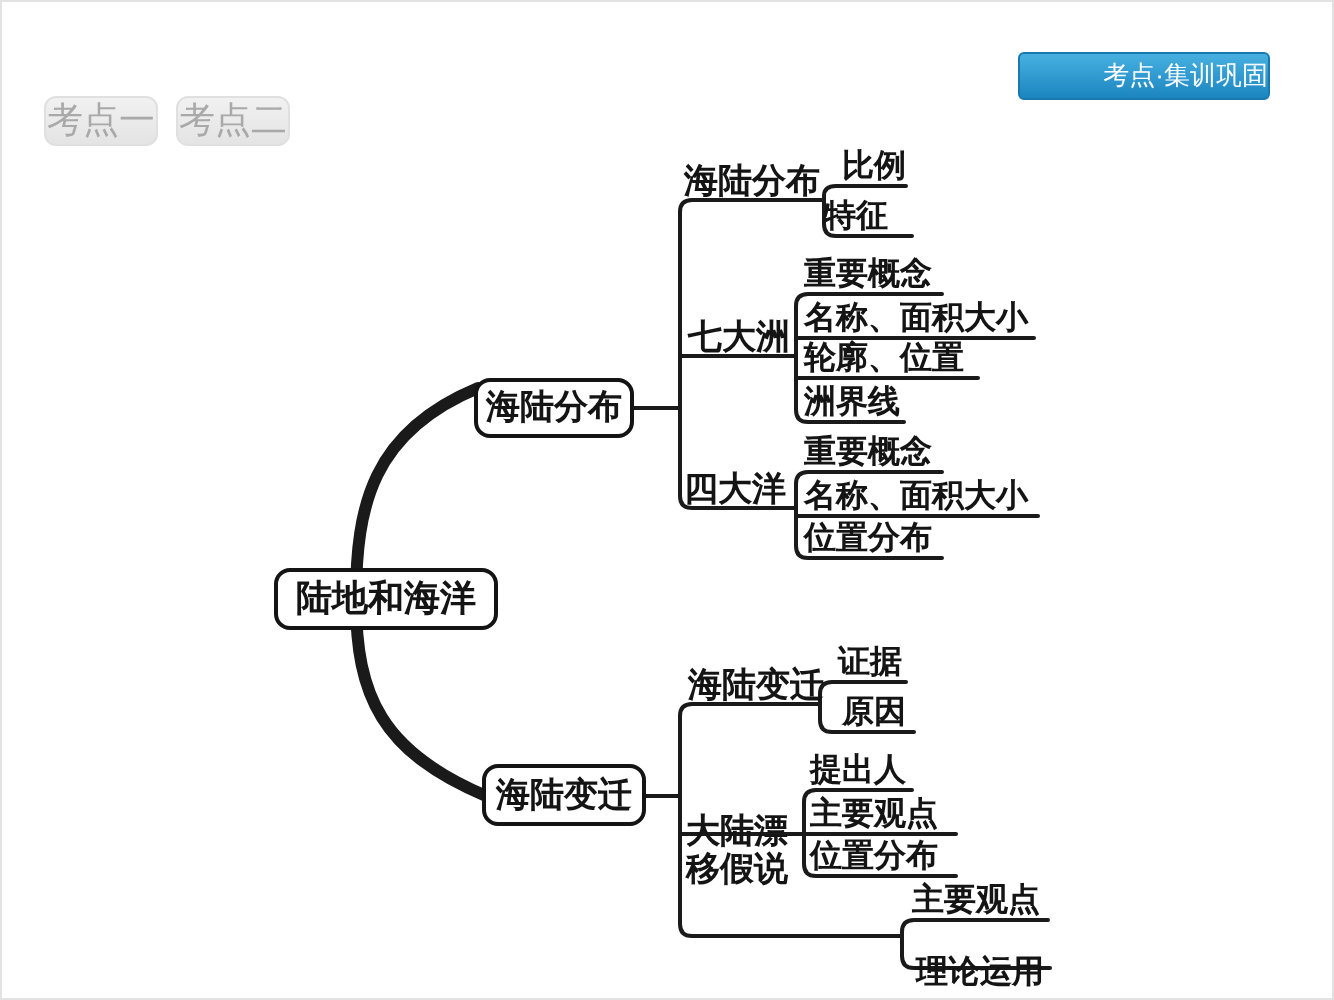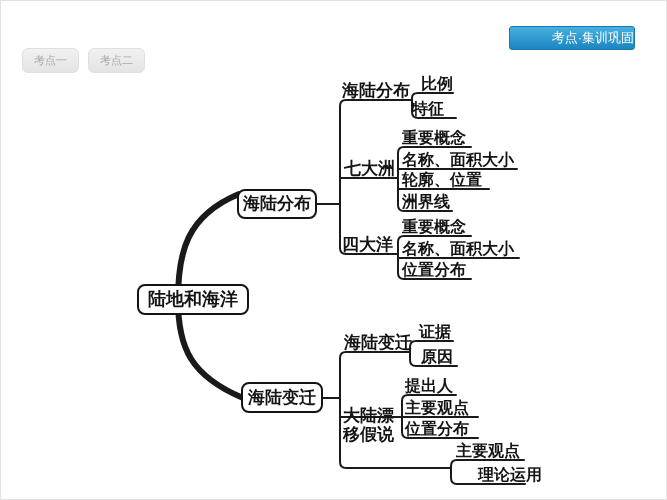--- a/index.html
+++ b/index.html
@@ -8,21 +8,21 @@
     position:relative; width:667px; height:500px;
     background:#ffffff; border:1px solid #e2e2e2;
     font-family:"Liberation Serif","DejaVu Serif",serif;
     overflow:hidden; margin:0 auto;
   }
   
   .tab {
     position:absolute; height:25px; width:57px;
     background:linear-gradient(#f1f1f1,#e4e4e4);
     border:1px solid #e0e0e0; border-radius:6px;
-    color:#a9a9a9; font-size:11px; line-height:23px; text-align:center;
+    color:#a9a9a9; font-size:18px; line-height:23px; text-align:center;
     font-family:"Liberation Sans","DejaVu Sans",sans-serif;
     cursor:pointer;
   }
   .tab1 { left:21px; top:47px; }
   .tab2 { left:87px; top:47px; }
   
   .action-btn {
     position:absolute; left:508px; top:25px; width:126px; height:24px;
     background:linear-gradient(#47b0e0,#1b85c0);
     border:1px solid #1879b1; border-radius:3px;
@@ -111,15 +111,15 @@
   <div class="lbl big" style="left:343px;top:332px;">海陆变迁</div>
   <div class="lbl" style="left:418px;top:321px;">证据</div>
   <div class="lbl" style="left:420px;top:346px;">原因</div>
 
   <div class="lbl big wrap" style="left:342px;top:377px;">大陆漂移假说</div>
   <div class="lbl" style="left:404px;top:375px;">提出人</div>
   <div class="lbl" style="left:404px;top:397px;">主要观点</div>
   <div class="lbl" style="left:404px;top:418px;">位置分布</div>
 
   <div class="lbl" style="left:455px;top:440px;">主要观点</div>
-  <div class="lbl" style="left:457px;top:464px;margin-left:20px;">理论运用</div>
+  <div class="lbl" style="left:457px;top:476px;">理论运用</div>
 
 </div>
 
 </body></html>

